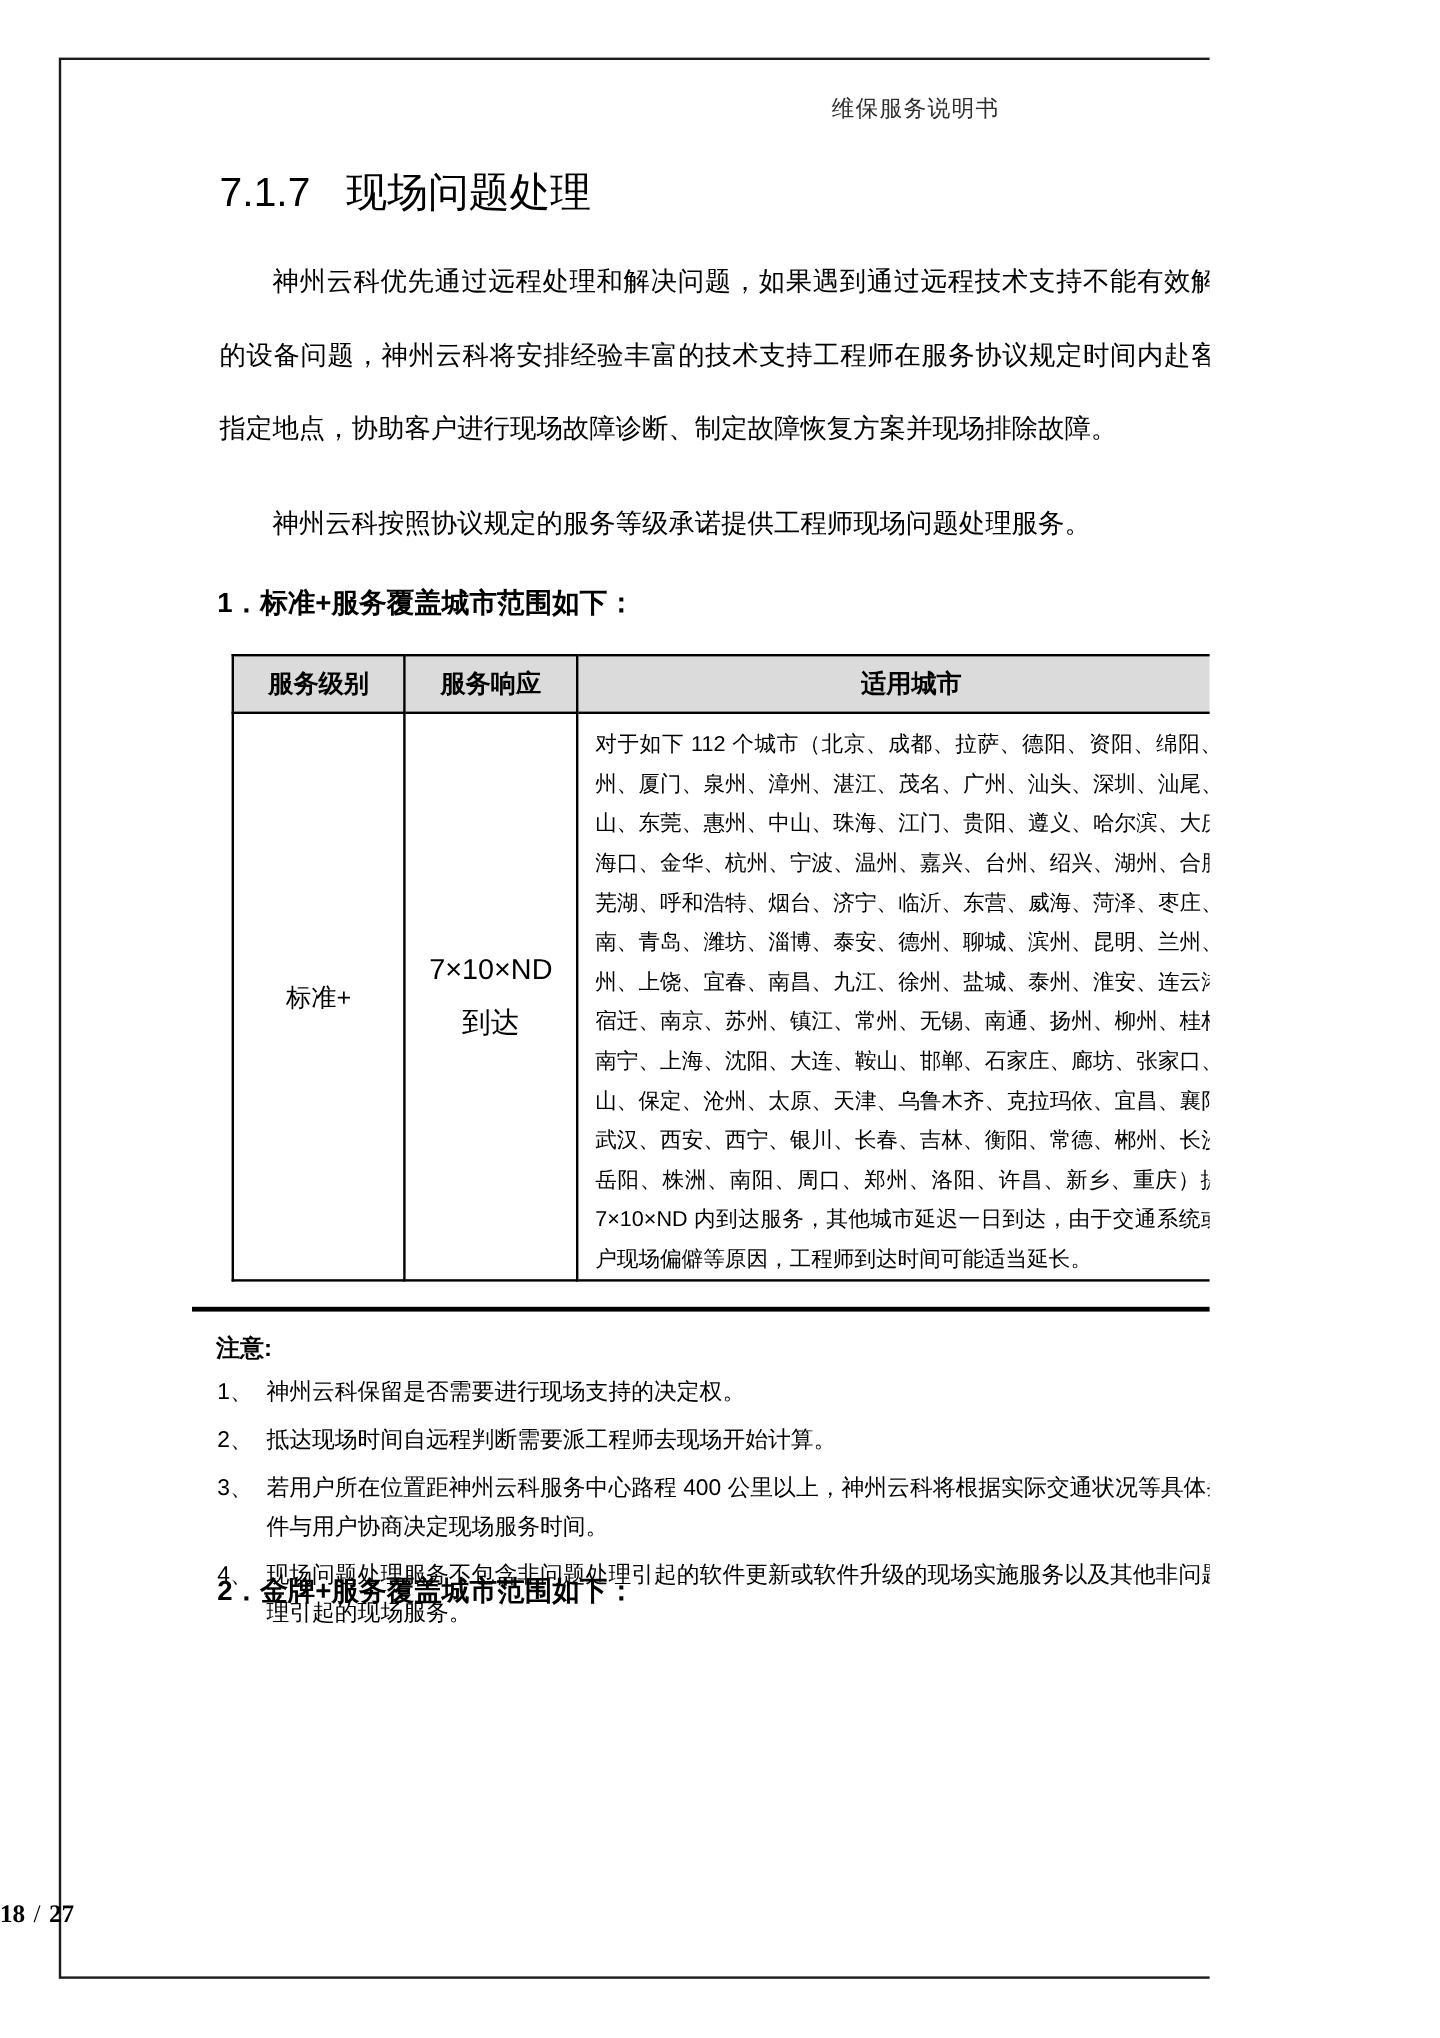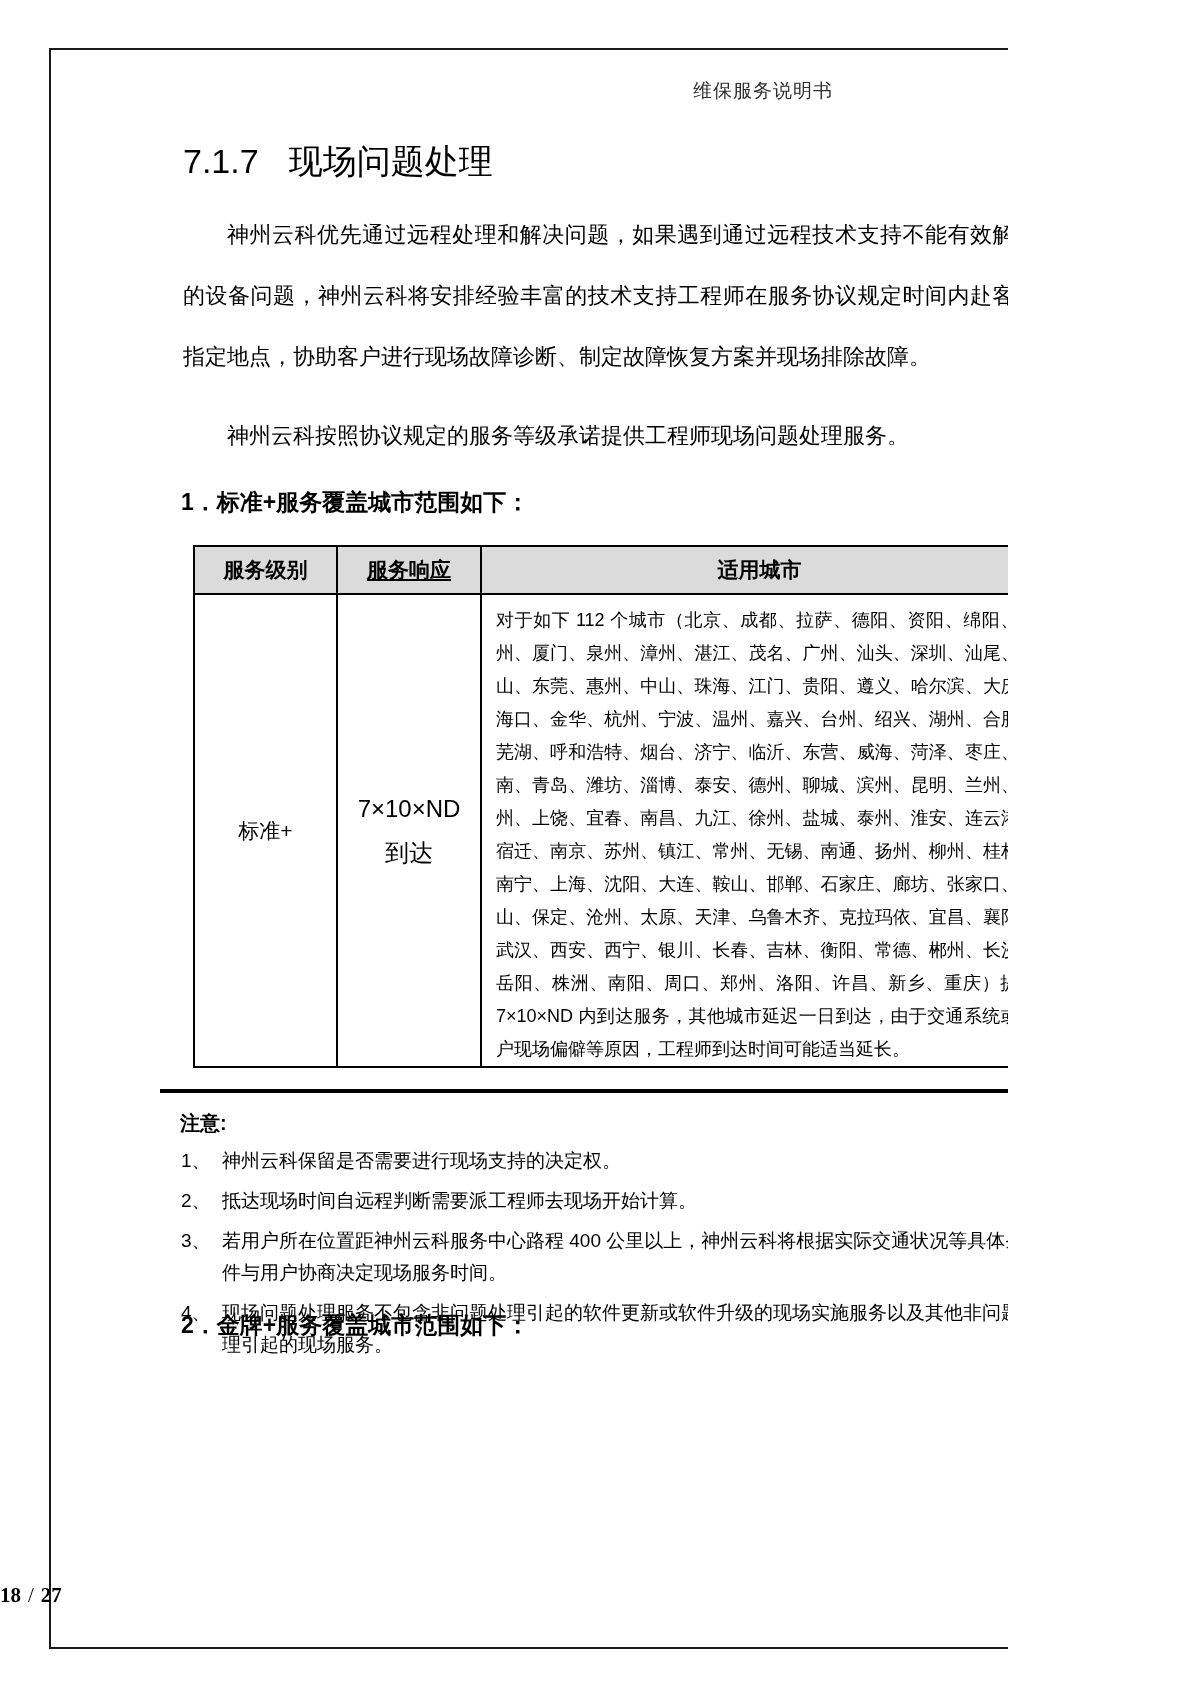--- a/index.html
+++ b/index.html
@@ -92,21 +92,21 @@
 
   <table class="svc">
     <colgroup>
       <col style="width:143px">
         <col style="width:144px">
         <col style="width:557px">
     </colgroup>
     <thead>
       <tr>
         <th style="background: rgb(219, 219, 219);">服务级别</th>
-        <th style="background: rgb(219, 219, 219); text-decoration: underline;">服务响应</th>
+        <th style="background: rgb(219, 219, 219);">服务响应</th>
         <th style="background: rgb(219, 219, 219);">适用城市</th>
       </tr>
     </thead>
     <tbody>
       <tr>
         <td class="cell-level">标准+</td>
         <td class="cell-resp">
           <div>7×10×ND</div>
           <div>到达</div>
         </td>

